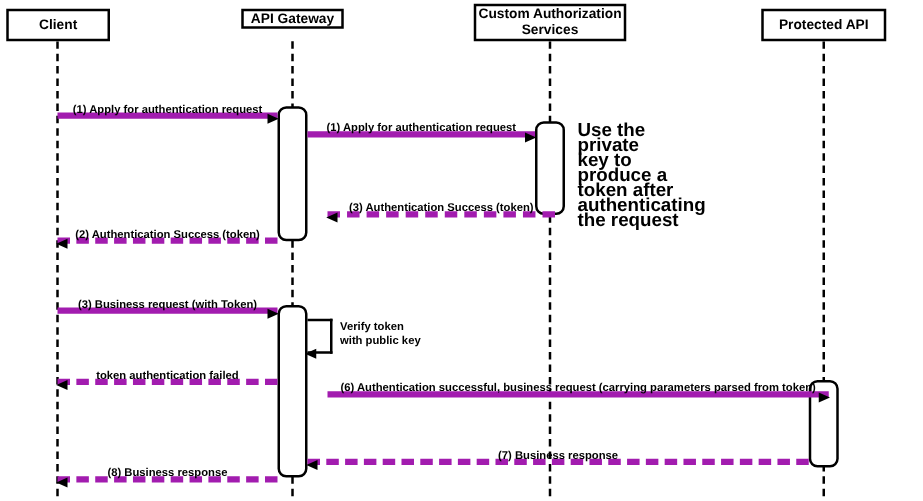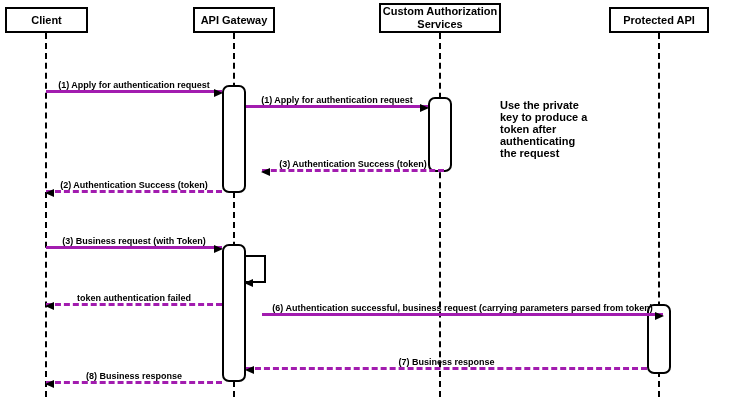--- a/index.html
+++ b/index.html
@@ -14,59 +14,59 @@
     font-weight:bold;font-size:11px;line-height:13px;white-space:pre-line;z-index:4;
   }
   
   .lifeline{position:absolute;width:0;border-left:2px dashed #000;z-index:1;}
   
   .act{
     position:absolute;box-sizing:border-box;width:24px;background:#fff;
     border:2px solid #000;border-radius:7px;z-index:2;
   }
   
-  .msg{position:absolute;height:0;border-top:3px solid #a21caf;z-index:3;}
+  .msg{position:absolute;height:0;border-top:5px solid #a21caf;z-index:3;}
   .msg.dashed{border-top-style:dashed;}
   .mlabel{
     position:absolute;left:0;right:0;bottom:2px;text-align:center;white-space:nowrap;
     font-size:9px;font-weight:bold;line-height:11px;
   }
   .arr{position:absolute;width:0;height:0;border-top:4.5px solid transparent;border-bottom:4.5px solid transparent;top:-4px;}
   .arr.right{right:-1px;border-left:9px solid #000;}
   .arr.left{left:-1px;border-right:9px solid #000;}
   
   .selfmsg{
     position:absolute;box-sizing:border-box;width:20px;height:28px;
     border:2px solid #000;border-left:none;z-index:3;
   }
   .selfmsg .arr{top:auto;left:-2px;bottom:-6px;border-right:9px solid #000;}
   .selflabel{
     position:absolute;font-size:9px;font-weight:bold;line-height:11px;
     white-space:pre-line;text-align:left;z-index:3;
   }
   
   .note{
-    position:absolute;font-size:11px;font-weight:bold;line-height:12px;
-    white-space:pre-line;text-align:left;z-index:3;margin-left:38px;
+    position:absolute;font-size:15px;font-weight:bold;line-height:12px;
+    white-space:pre-line;text-align:left;z-index:3;
   }
 </style>
 </head>
 <body>
 
 <div class="canvas">
 
   <div class="lifeline" style="left:45px;top:33px;height:364px;"></div>
   <div class="lifeline" style="left:233px;top:33px;height:364px;"></div>
   <div class="lifeline" style="left:439px;top:33px;height:364px;"></div>
   <div class="lifeline" style="left:658px;top:33px;height:364px;"></div>
 
   <div class="pbox" style="left:5px;top:7px;width:83px;height:26px;">
     <span>Client</span>
   </div>
-  <div class="pbox" style="left:193px;top:7px;width:82px;height:26px;">
+  <div class="pbox" style="left:193px;top:7px;width:82px;height:16px;">
     <span>API Gateway</span>
   </div>
   <div class="pbox" style="left:609px;top:7px;width:100px;height:26px;">
     <span>Protected API</span>
   </div>
   <div class="pbox" style="left:379px;top:3px;width:122px;height:30px;">
     <span>Custom Authorization
 Services</span>
   </div>
 
@@ -96,20 +96,22 @@
   </div>
 
   <div class="msg" style="left:46px;top:246px;width:176px;">
     <div class="mlabel">(3) Business request (with Token)</div>
     <span class="arr right"></span>
   </div>
 
   <div class="selfmsg" style="left:246px;top:255px;">
     <span class="arr"></span>
   </div>
+  <div class="selflabel" style="left:272px;top:256px;">Verify token
+with public key</div>
 
   <div class="msg dashed" style="left:46px;top:303px;width:176px;">
     <div class="mlabel">token authentication failed</div>
     <span class="arr left"></span>
   </div>
 
   <div class="msg" style="left:262px;top:313px;width:401px;">
     <div class="mlabel">(6) Authentication successful, business request (carrying parameters parsed from token)</div>
     <span class="arr right"></span>
   </div>

